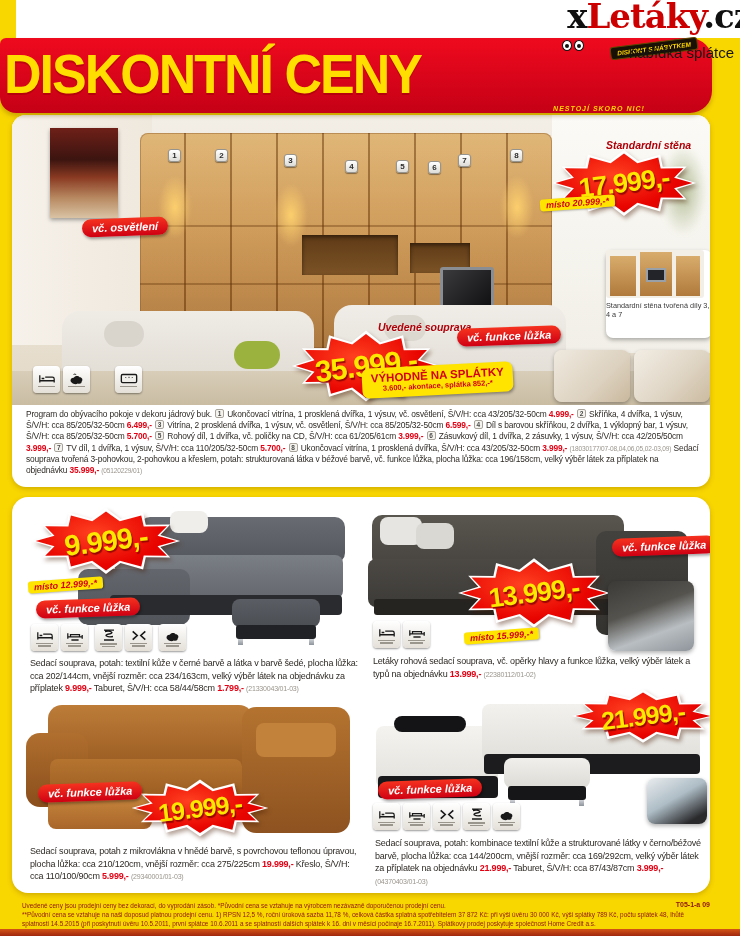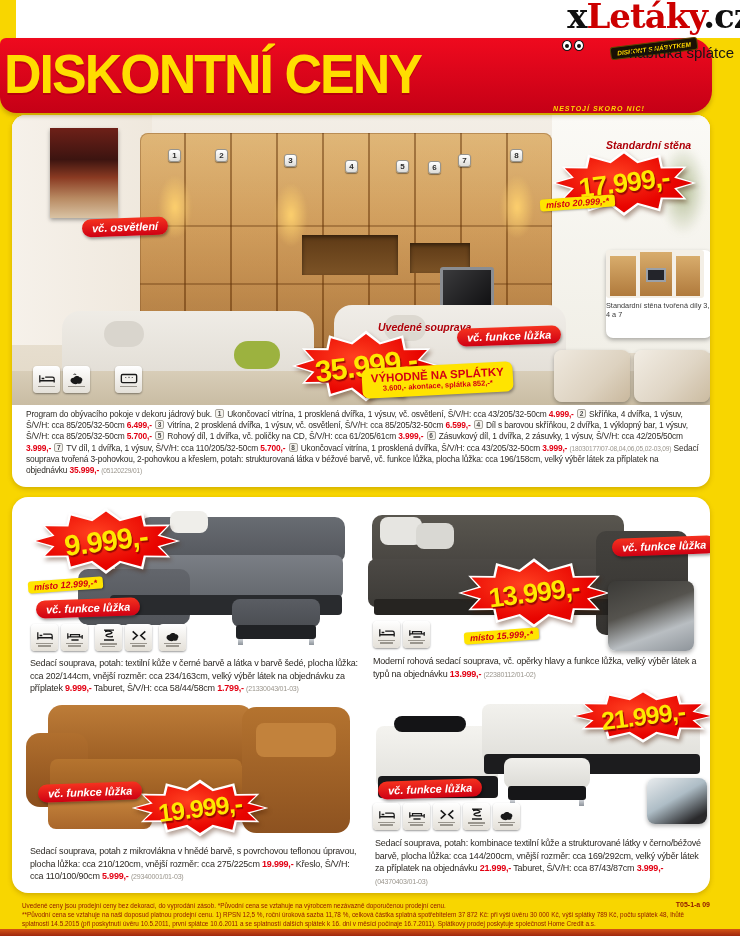--- a/index.html
+++ b/index.html
@@ -281,21 +281,21 @@
         <div class="capbar2"></div>
     </div>
     <div class="ibadge" style="left:391px;top:124px">
       <svg width="18" height="13" viewBox="0 0 20 13">
           <path d="M2 10V4m0 4h16v2m0-2V6M5 8V5.5h10V8" fill="none" stroke="#191919" stroke-width="1.4"></path>
           <path d="M6 11.5h8" stroke="#191919" stroke-width="1.6"></path>
         </svg>
       <div class="capbar"></div>
         <div class="capbar2"></div>
     </div>
-    <div class="desc prod-desc" style="left:361px;top:158px;width:326px"><span class="seg-txt">Moderní rohová sedací souprava, vč. opěrky hlavy a funkce lůžka, velký výběr látek a typů na objednávku </span><span class="seg-price">13.999,-</span><span class="seg-txt"> </span><span class="seg-code">(22380112/01-02)</span></div>
+    <div class="desc prod-desc" style="left:361px;top:158px;width:326px"><span class="seg-txt">Letáky rohová sedací souprava, vč. opěrky hlavy a funkce lůžka, velký výběr látek a typů na objednávku </span><span class="seg-price">13.999,-</span><span class="seg-txt"> </span><span class="seg-code">(22380112/01-02)</span></div>
 
     <div class="photo" style="left:8px;top:200px;width:334px;height:146px">
       <div class="shape r14" style="left:28px;top:8px;width:205px;height:62px;background:linear-gradient(180deg,#bd7c38,#9a5c22)"></div>
       <div class="shape r14" style="left:6px;top:36px;width:62px;height:74px;background:linear-gradient(180deg,#b06f2e,#8a4e1c)"></div>
       <div class="shape r8" style="left:30px;top:62px;width:192px;height:48px;background:linear-gradient(180deg,#b5742f,#95571f)"></div>
       <div class="shape r8" style="left:28px;top:96px;width:104px;height:36px;background:linear-gradient(180deg,#c9883f,#a9662a)"></div>
       <div class="shape r14" style="left:222px;top:10px;width:108px;height:126px;background:linear-gradient(180deg,#b4732f,#8d5220)"></div>
       <div class="shape r8" style="left:236px;top:26px;width:80px;height:34px;background:#c2823c"></div>
     </div>
     <div class="pill" style="left:26px;top:286px">vč. funkce lůžka</div>

